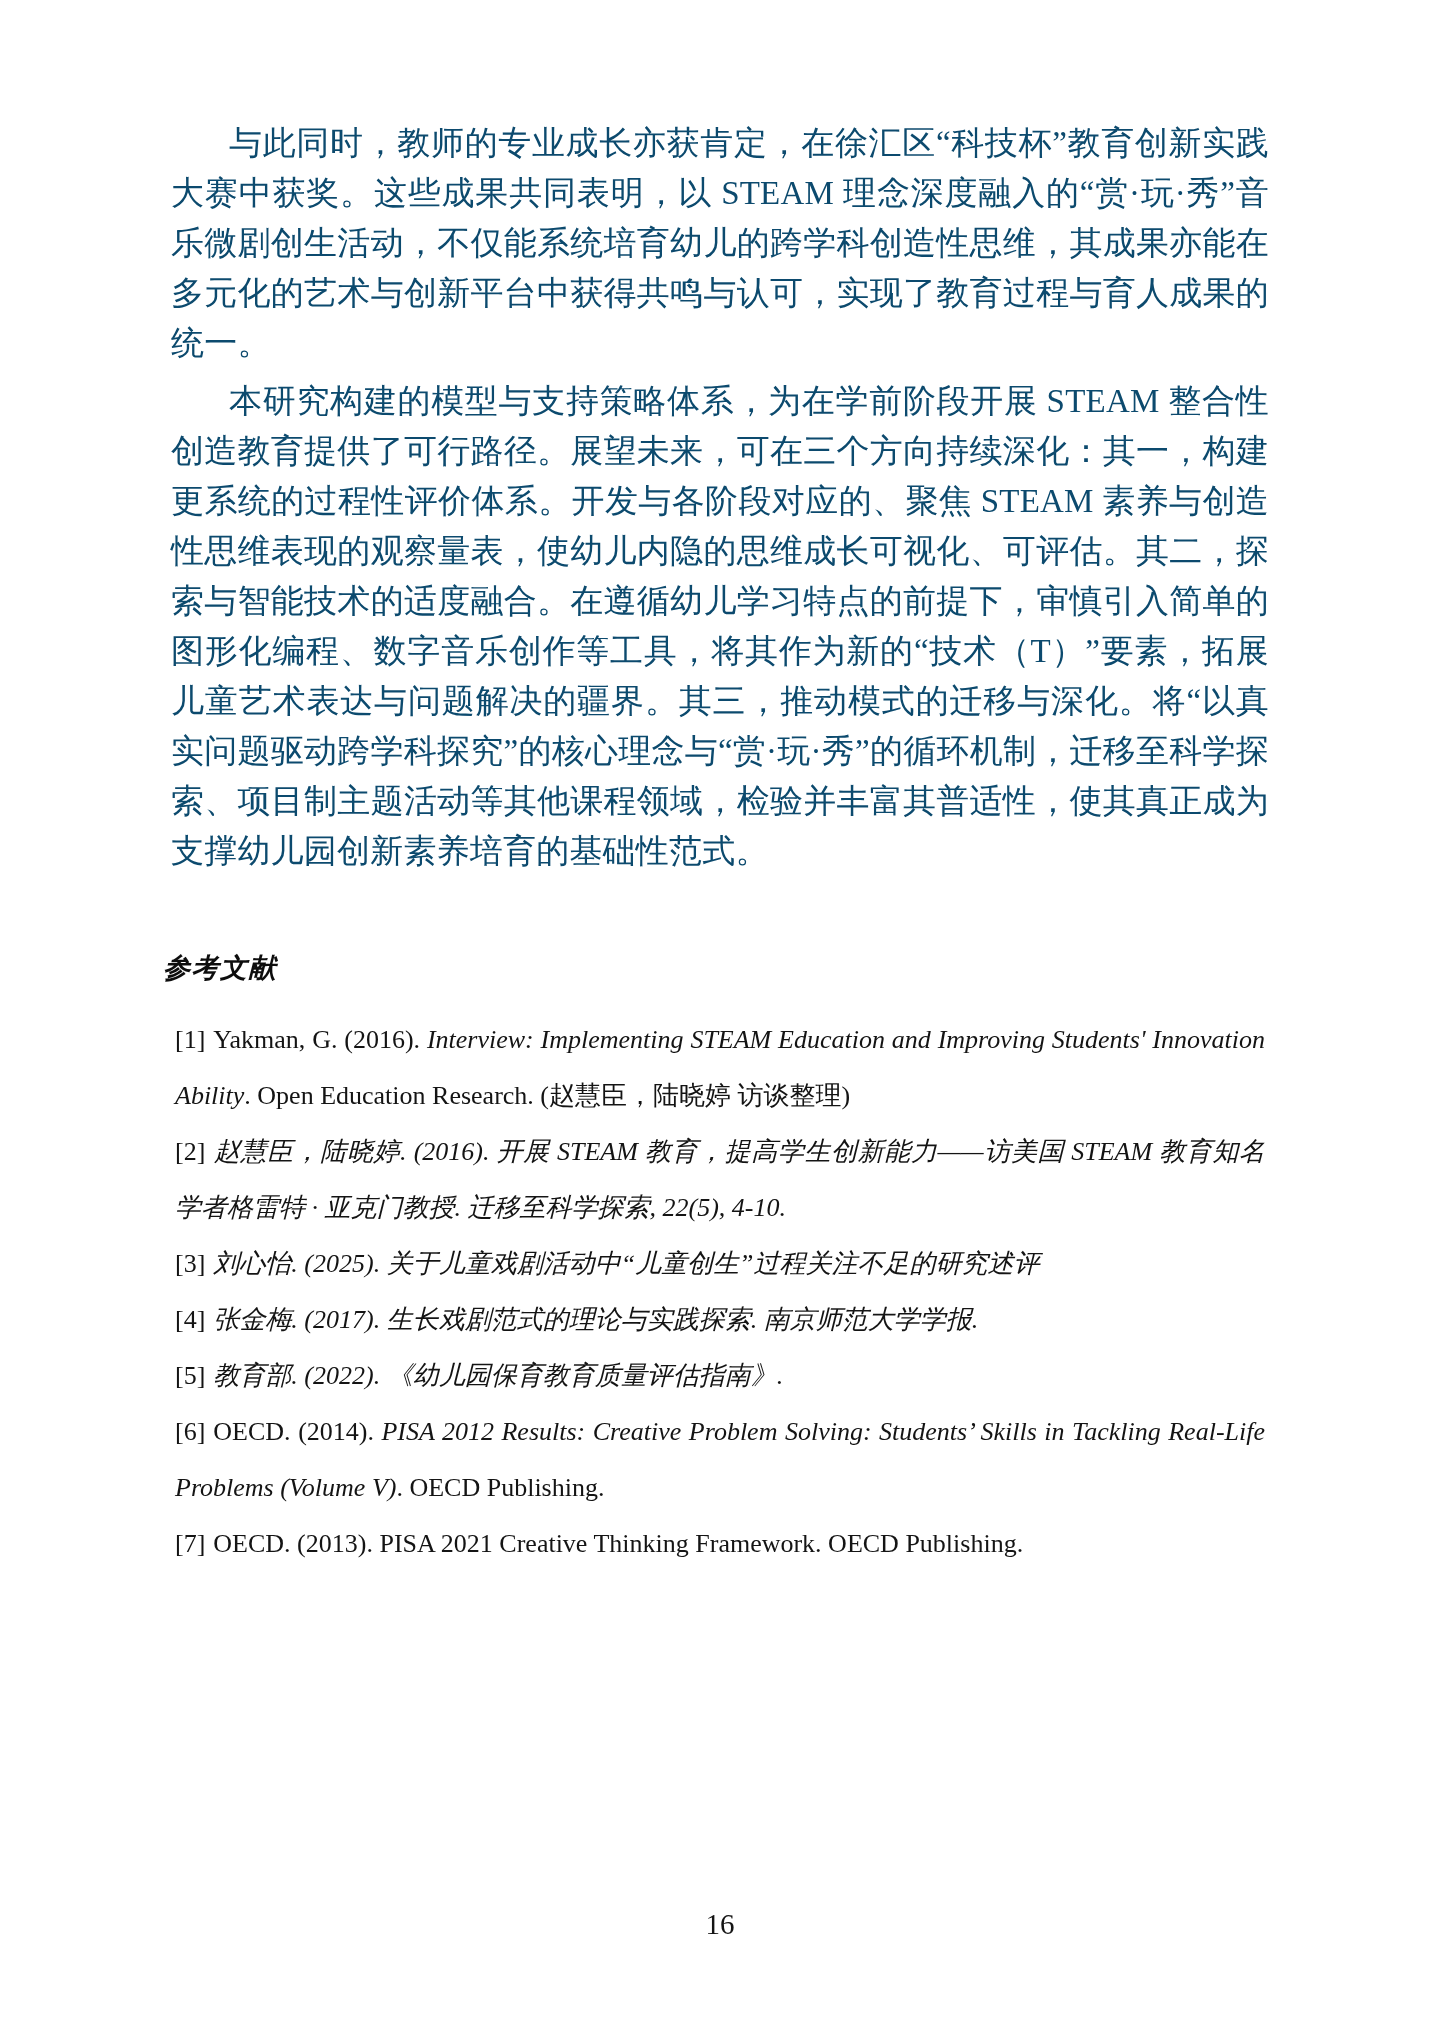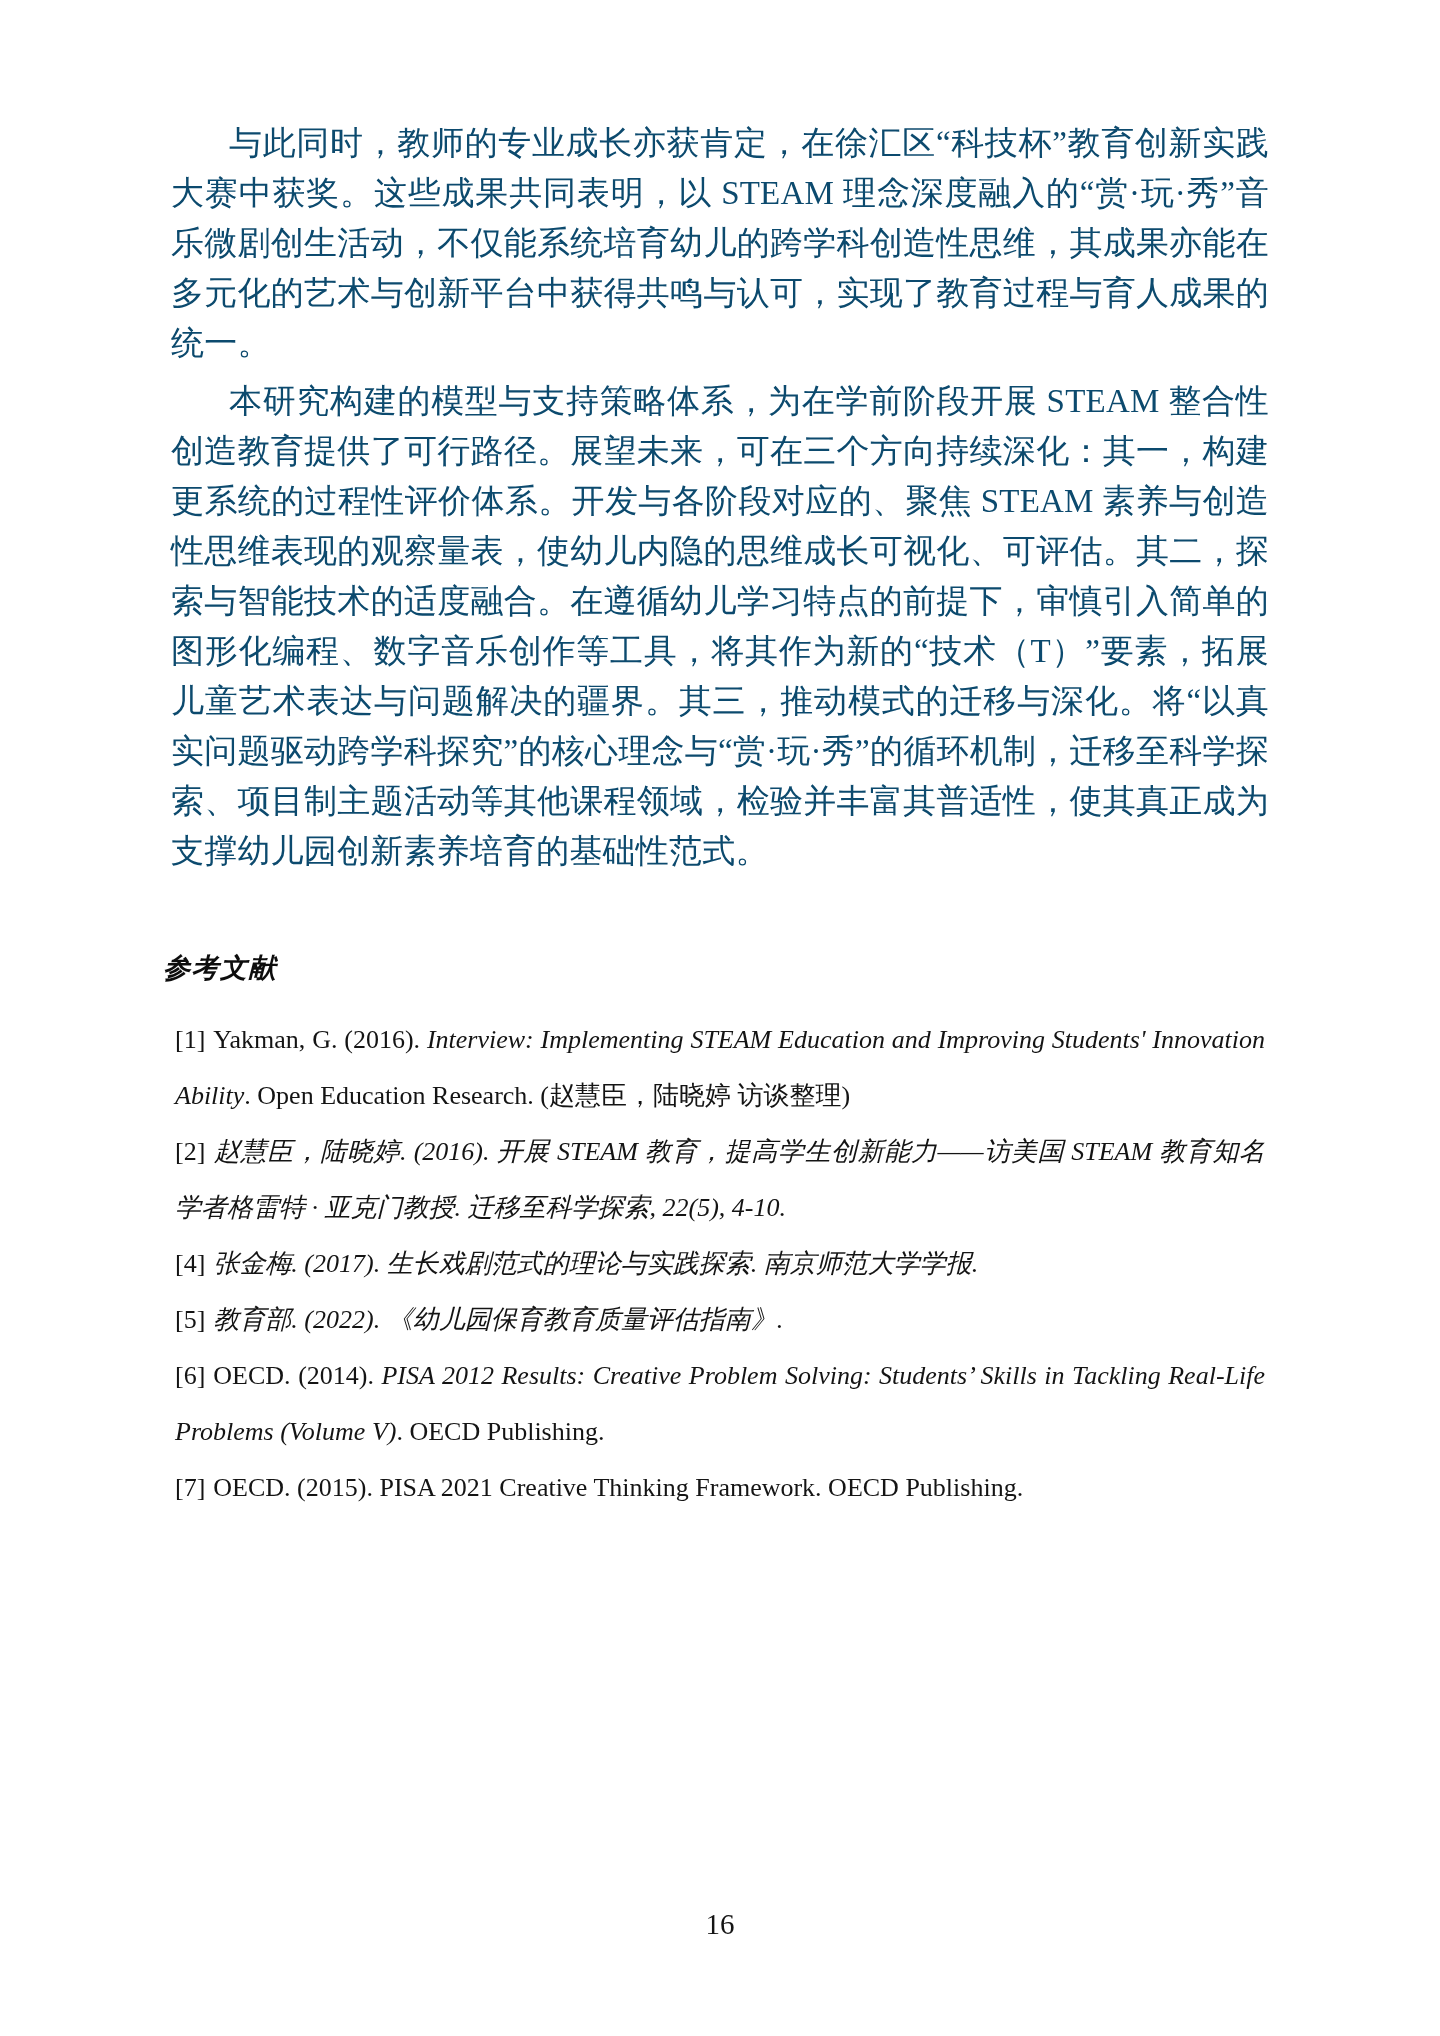--- a/index.html
+++ b/index.html
@@ -122,35 +122,38 @@
     <ul class="ref-list">
 
       <li class="ref-item">
         <span class="num">[1]</span><span>Yakman, G. (2016). </span><span class="it">Interview: Implementing STEAM Education and Improving Students' Innovation Ability</span><span>. Open Education Research. (赵慧臣，陆晓婷  访谈整理)</span>
       </li>
 
       <li class="ref-item ref-kai">
         <span class="num">[2]</span><span>赵慧臣，陆晓婷. (2016). 开展 STEAM 教育，提高学生创新能力——访美国 STEAM 教育知名学者格雷特 · 亚克门教授. </span><span class="it">迁移至科学探索</span><span>, 22(5), 4-10.</span>
       </li>
 
+      <li class="ref-item ref-kai">
+        <span class="num">[3]</span><span>刘心怡. (2025). 关于儿童戏剧活动中“儿童创生”过程关注不足的研究述评</span>
+      </li>
 
       <li class="ref-item ref-kai">
         <span class="num">[4]</span><span>张金梅. (2017). 生长戏剧范式的理论与实践探索. 南京师范大学学报.</span>
       </li>
 
       <li class="ref-item ref-kai">
         <span class="num">[5]</span><span>教育部. (2022). 《幼儿园保育教育质量评估指南》.</span>
       </li>
 
       <li class="ref-item">
         <span class="num">[6]</span><span>OECD. (2014). </span><span class="it">PISA 2012 Results: Creative Problem Solving: Students’  Skills in Tackling Real-Life Problems (Volume V)</span><span>. OECD Publishing.</span>
       </li>
 
       <li class="ref-item">
-        <span class="num">[7]</span><span>OECD. (2015). PISA 2021 Creative Thinking Framework. OECD Publishing.</span>
+        <span class="num">[7]</span><span>OECD. (2013). PISA 2021 Creative Thinking Framework. OECD Publishing.</span>
       </li>
 
     </ul>
 
   </div>
 
   <div class="page-number">16</div>
 </div>
 
 </body></html>

